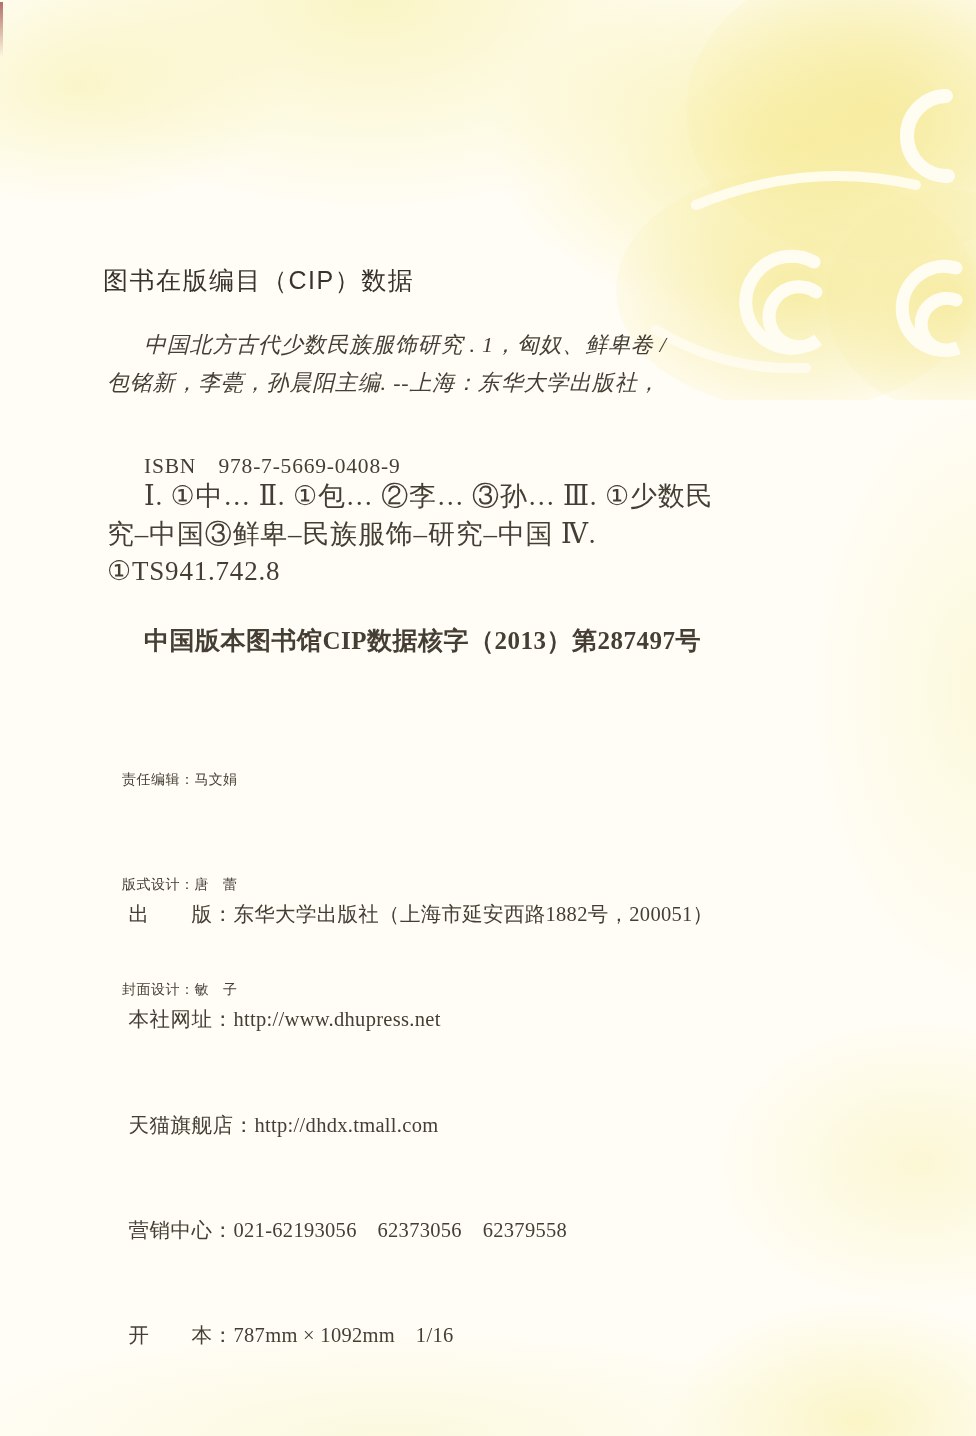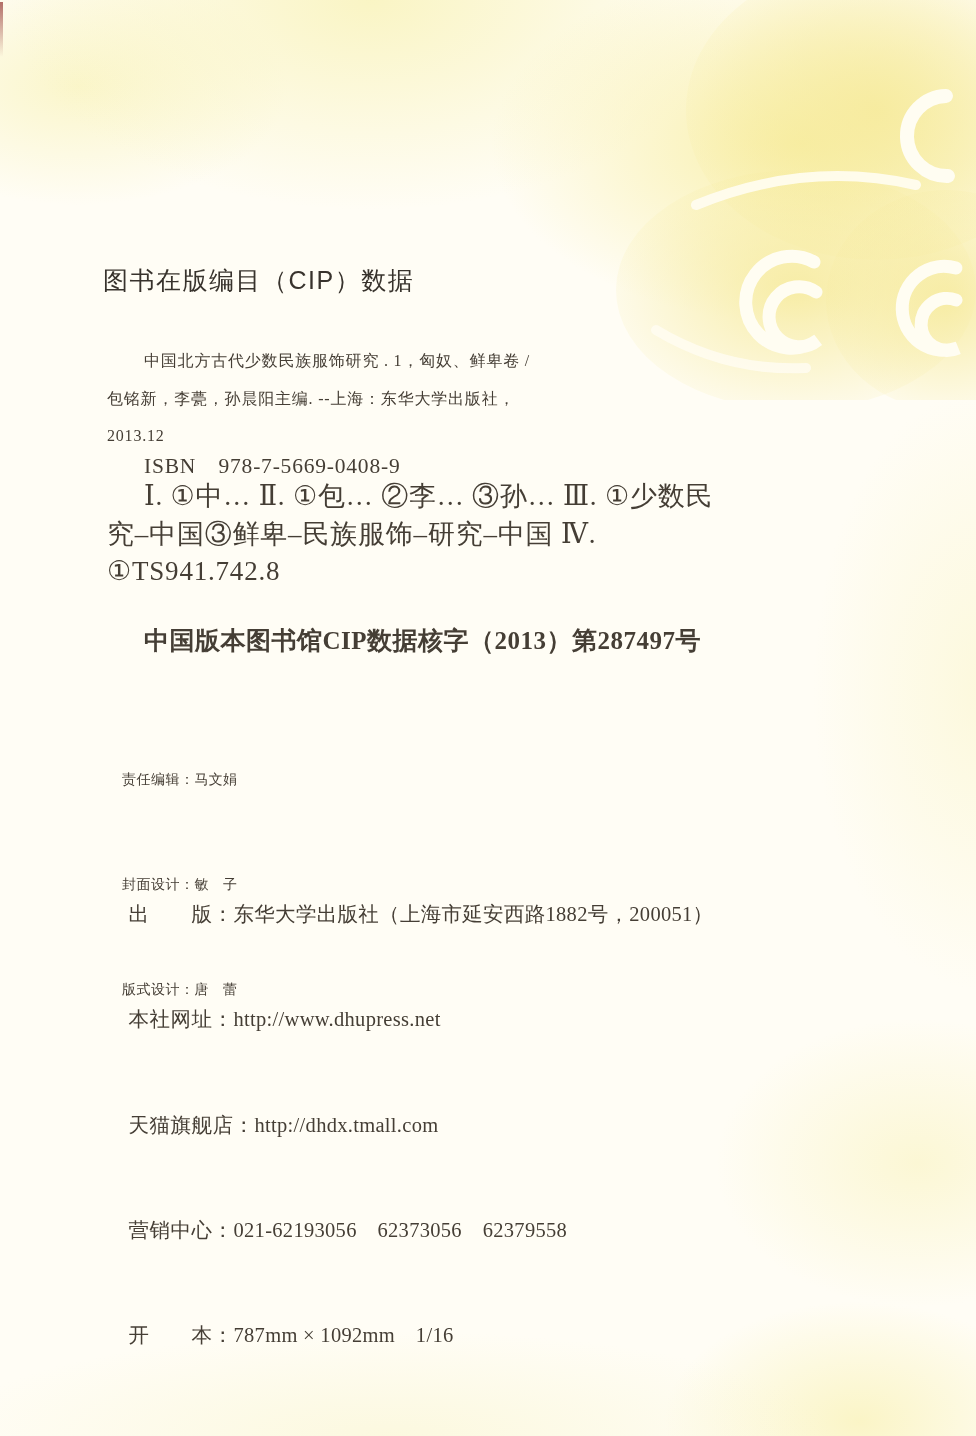--- a/index.html
+++ b/index.html
@@ -26,21 +26,21 @@
                background: linear-gradient(#8a2320, rgba(138,35,32,0)); opacity: .65; }
 
   .cip-header {
     position: absolute; left: 103px; top: 264px;
     font-family: "Liberation Sans", "DejaVu Sans", sans-serif;
     font-weight: normal; font-size: 25px; letter-spacing: 1.5px; color: #38332d;
   }
 
   .textline { white-space: pre; letter-spacing: 0.8px; }
 
-  .cip-entry { position: absolute; left: 107px; top: 342px; font-size: 16px; line-height: 37.5px; }
+  .cip-entry { position: absolute; left: 107px; top: 326px; font-size: 22px; line-height: 37.5px; font-style: italic; }
   .indent { padding-left: 37px; }
 
   .isbn-line { position: absolute; left: 144px; top: 433px; font-size: 21.5px; margin-top: 18px; }
 
   .class-block { position: absolute; left: 107px; top: 478px; font-size: 27px; line-height: 37.5px; }
 
   .cip-number { position: absolute; left: 144px; top: 624px; font-size: 25px; letter-spacing: 0.5px; white-space: pre; font-weight: bold; }
 
   .staff-block { position: absolute; left: 108px; top: 727px; font-size: 14px; line-height: 35px; }
   .pub-block   { position: absolute; left: 108px; top: 862px; font-size: 20.5px; line-height: 35.1px; }
@@ -72,42 +72,41 @@
   </g>
 </svg>
 
 <div class="scan-edge"></div>
 
 <div class="cip-header">图书在版编目（CIP）数据</div>
 
 <div class="cip-entry">
   <div class="textline indent">中国北方古代少数民族服饰研究 . 1，匈奴、鲜卑卷 /</div>
   <div class="textline">包铭新，李甍，孙晨阳主编. --上海：东华大学出版社，</div>
-  <div class="textline">2013.12</div>
 </div>
 
 <div class="isbn-line textline">ISBN　978-7-5669-0408-9</div>
 
 <div class="class-block">
   <div class="textline indent">Ⅰ. ①中… Ⅱ. ①包… ②李… ③孙… Ⅲ. ①少数民</div>
   <div class="textline">究–中国③鲜卑–民族服饰–研究–中国 Ⅳ.</div>
   <div class="textline">①TS941.742.8</div>
 </div>
 
 <div class="cip-number">中国版本图书馆CIP数据核字（2013）第287497号</div>
 
 <div class="staff-block">
   <div class="row">
     <span class="lab">责任编辑：</span><span class="val">马文娟</span>
   </div>
   <div class="row">
-    <span class="lab">封面设计：</span><span class="val">敏　子</span>
+    <span class="lab">版式设计：</span><span class="val">唐　蕾</span>
   </div>
   <div class="row">
-    <span class="lab">版式设计：</span><span class="val">唐　蕾</span>
+    <span class="lab">封面设计：</span><span class="val">敏　子</span>
   </div>
 </div>
 
 <div class="pub-block">
   <div class="row">
     <span class="lab">出　　版：</span><span class="val">东华大学出版社（上海市延安西路1882号，200051）</span>
   </div>
   <div class="row">
     <span class="lab">本社网址：</span><span class="val">http://www.dhupress.net</span>
   </div>

